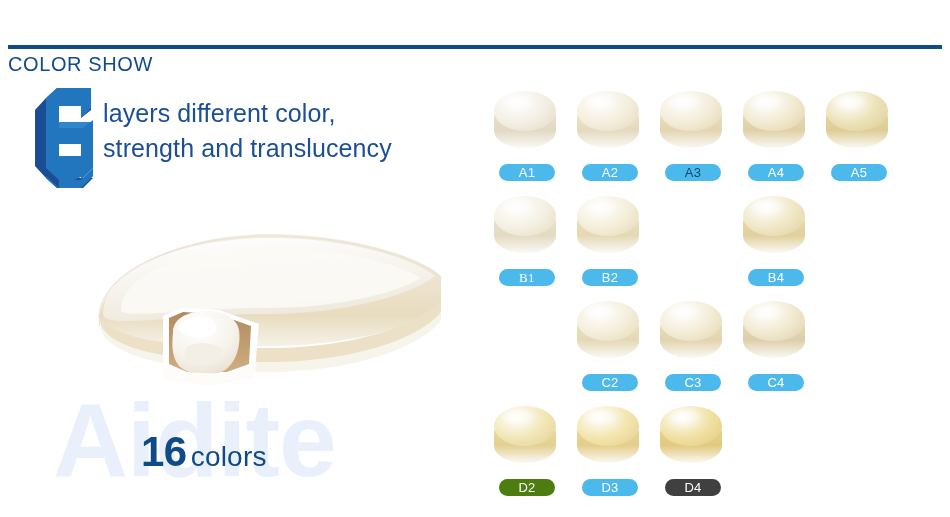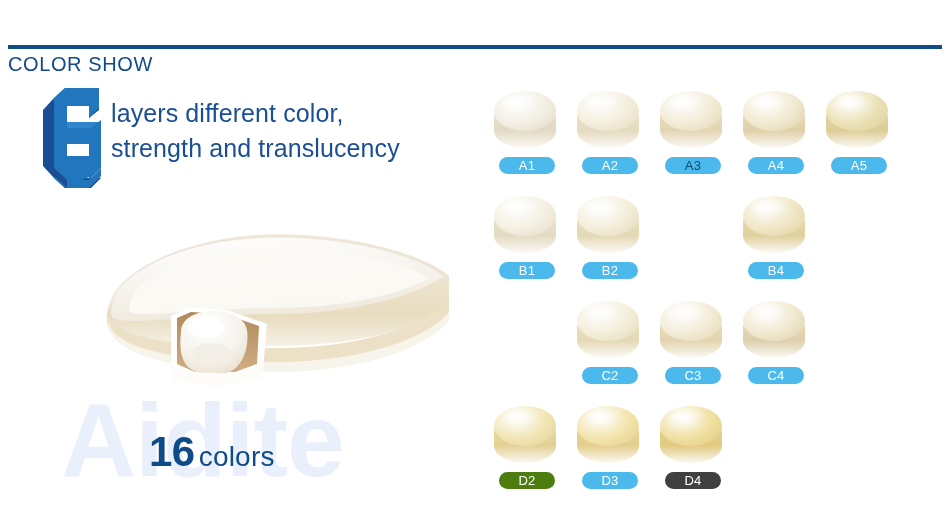--- a/index.html
+++ b/index.html
@@ -39,21 +39,21 @@
     left: 8px;
     top: 45px;
     width: 934px;
     height: 4px;
     background: #0f4a89;
   }
 
   
   #left-panel {
     position: absolute;
-    left: 17px;
+    left: 9px;
     top: 52px;
     width: 480px;
     height: 465px;
     padding-left: 9px;
   }
 
   
   #six-logo {
     position: absolute;
     left: 26px;
@@ -165,21 +165,21 @@
     top: 4px;
     width: 30px;
     height: 14px;
     border-radius: 50%;
     background: rgba(255,255,255,0.5);
     filter: blur(3px);
   }
   .pill {
     position: absolute;
     left: 9px;
-    top: 69px;
+    top: 76px;
     width: 56px;
     height: 17px;
     border-radius: 9px;
     background: #4cb9ec;
     color: #ffffff;
     font-size: 13px;
     line-height: 17px;
     text-align: center;
     font-weight: 400;
     letter-spacing: 0.3px;
@@ -320,21 +320,21 @@
       <div class="swatch-cell" style="left: 332px;">
         <div class="disc">
           <div class="disc-side" style="background: linear-gradient(rgb(233, 220, 171) 0%, rgb(221, 205, 150) 62%, rgb(251, 249, 244) 100%);"></div>
           <div class="disc-top" style="background: radial-gradient(at 36% 28%, rgb(255, 255, 255) 0%, rgb(236, 226, 184) 52%, rgb(221, 205, 150) 100%);"></div>
           <div class="disc-gloss"></div>
         </div>
         <div class="pill" style="background: rgb(76, 185, 236); color: rgb(255, 255, 255);">A5</div>
       </div>
     </div>
     <div class="swatch-row">
-      <div class="swatch-cell" style="left: 0px;">
+      <div class="swatch-cell" style="left: 0px; font-family: Liberation Serif, serif;">
         <div class="disc">
           <div class="disc-side" style="background: linear-gradient(rgb(237, 231, 211) 0%, rgb(227, 218, 193) 62%, rgb(251, 249, 244) 100%);"></div>
           <div class="disc-top" style="background: radial-gradient(at 36% 28%, rgb(255, 255, 255) 0%, rgb(244, 240, 226) 52%, rgb(227, 218, 193) 100%);"></div>
           <div class="disc-gloss"></div>
         </div>
         <div class="pill" style="background: rgb(76, 185, 236); color: rgb(255, 255, 255);">B1</div>
       </div>
       <div class="swatch-cell" style="left: 83px;">
         <div class="disc">
           <div class="disc-side" style="background: linear-gradient(rgb(238, 229, 200) 0%, rgb(228, 216, 180) 62%, rgb(251, 249, 244) 100%);"></div>

